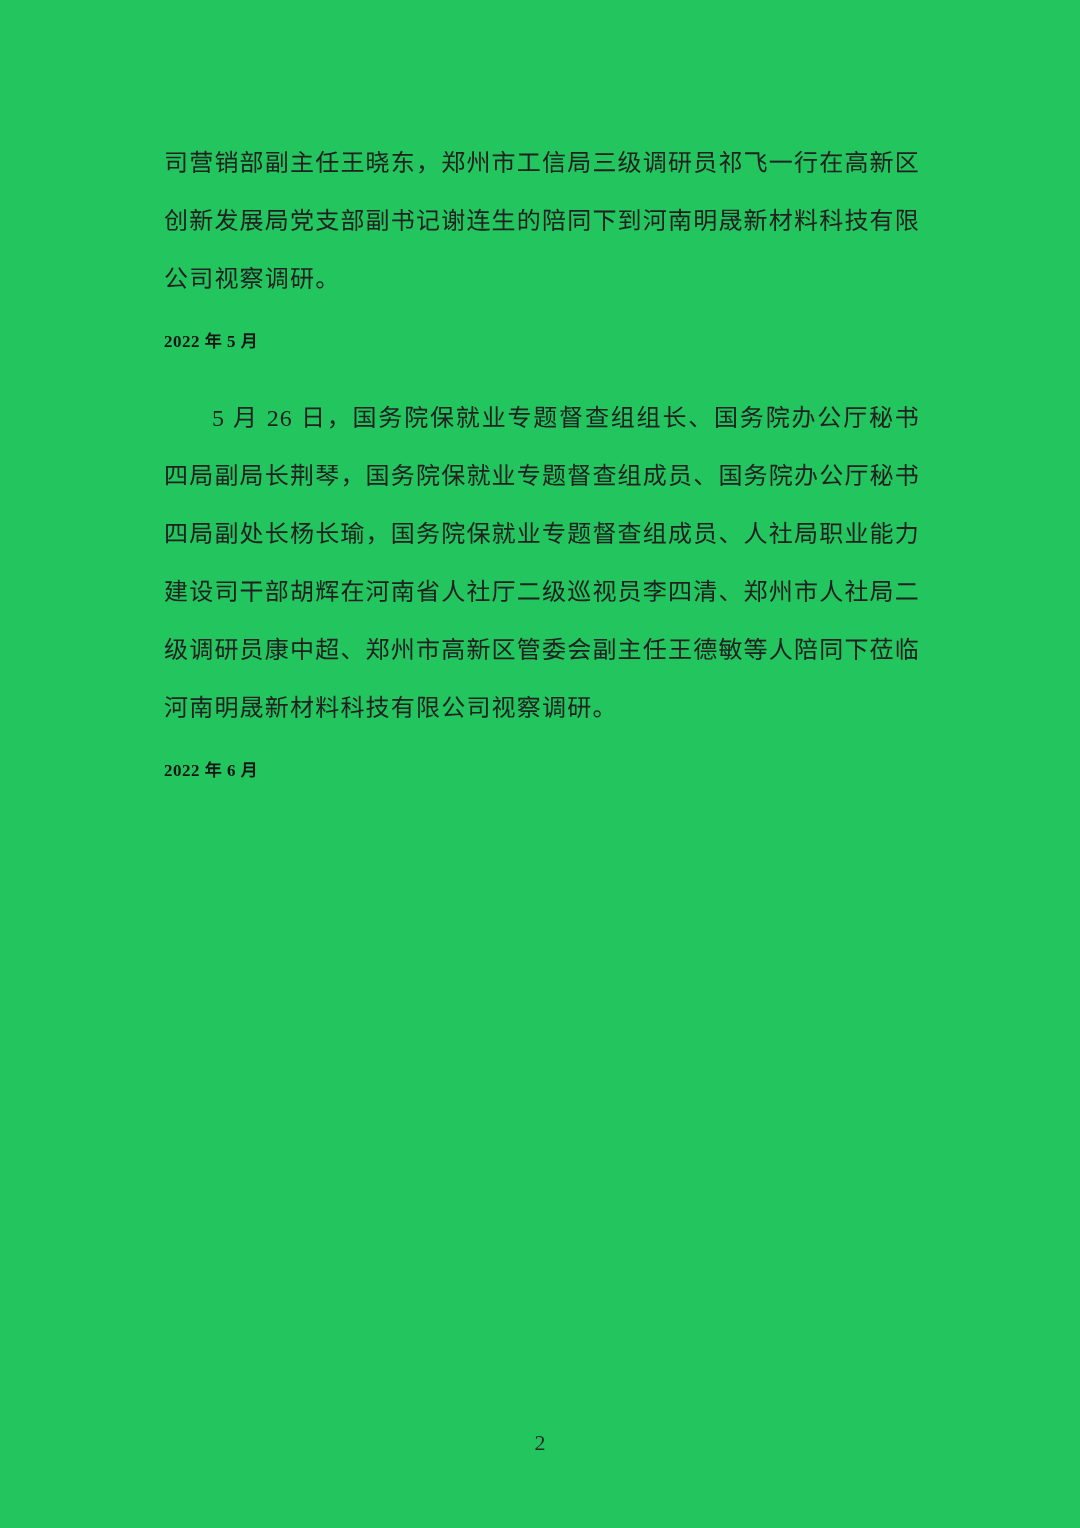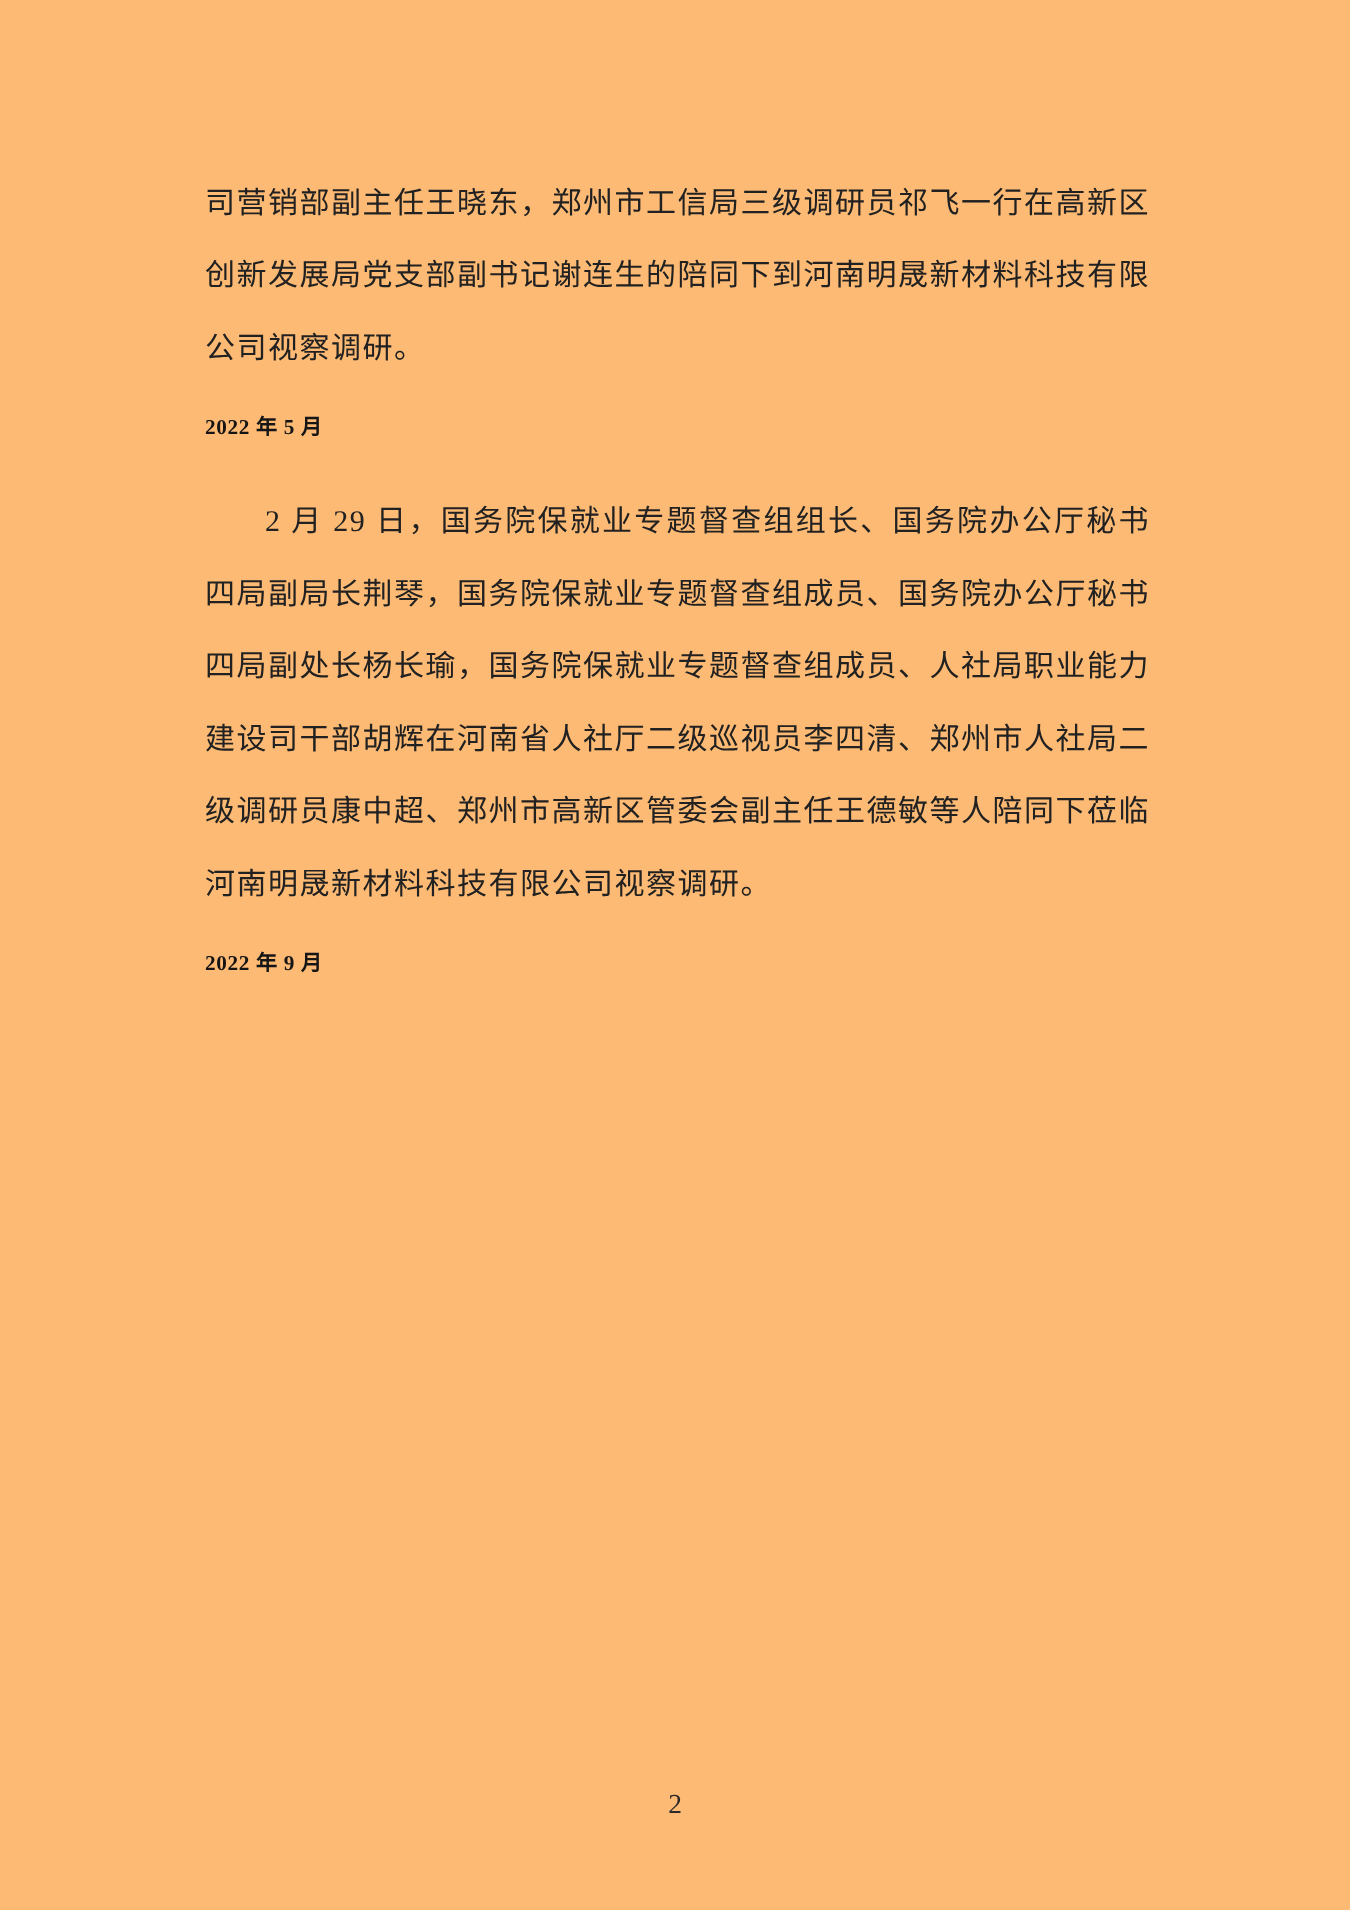--- a/index.html
+++ b/index.html
@@ -4,21 +4,21 @@
 <style>
   html, body {
     margin: 0;
     padding: 0;
     background: #ffffff;
   }
   .page {
     position: relative;
     width: 1080px;
     height: 1528px;
-    background: #fdba74;
+    background: #22c55e;
     overflow: hidden;
     font-family: "Liberation Serif", serif;
     color: #212121;
   }
   .content {
     position: absolute;
     left: 164px;
     top: 134px;
     width: 756px;
   }
@@ -56,19 +56,19 @@
     letter-spacing: 0;
   }
 </style>
 </head>
 <body>
 
 <div class="page">
   <div class="content">
     <p class="para">司营销部副主任王晓东，郑州市工信局三级调研员祁飞一行在高新区创新发展局党支部副书记谢连生的陪同下到河南明晟新材料科技有限公司视察调研。</p>
     <h2 class="heading">2022 年 5 月</h2>
-    <p class="para indent">2 月 29 日，国务院保就业专题督查组组长、国务院办公厅秘书四局副局长荆琴，国务院保就业专题督查组成员、国务院办公厅秘书四局副处长杨长瑜，国务院保就业专题督查组成员、人社局职业能力建设司干部胡辉在河南省人社厅二级巡视员李四清、郑州市人社局二级调研员康中超、郑州市高新区管委会副主任王德敏等人陪同下莅临河南明晟新材料科技有限公司视察调研。</p>
-    <h2 class="heading">2022 年 9 月</h2>
+    <p class="para indent">5 月 26 日，国务院保就业专题督查组组长、国务院办公厅秘书四局副局长荆琴，国务院保就业专题督查组成员、国务院办公厅秘书四局副处长杨长瑜，国务院保就业专题督查组成员、人社局职业能力建设司干部胡辉在河南省人社厅二级巡视员李四清、郑州市人社局二级调研员康中超、郑州市高新区管委会副主任王德敏等人陪同下莅临河南明晟新材料科技有限公司视察调研。</p>
+    <h2 class="heading">2022 年 6 月</h2>
   </div>
   <div class="footer">
     <span class="page-number">2</span>
   </div>
 </div>
 
 </body></html>

